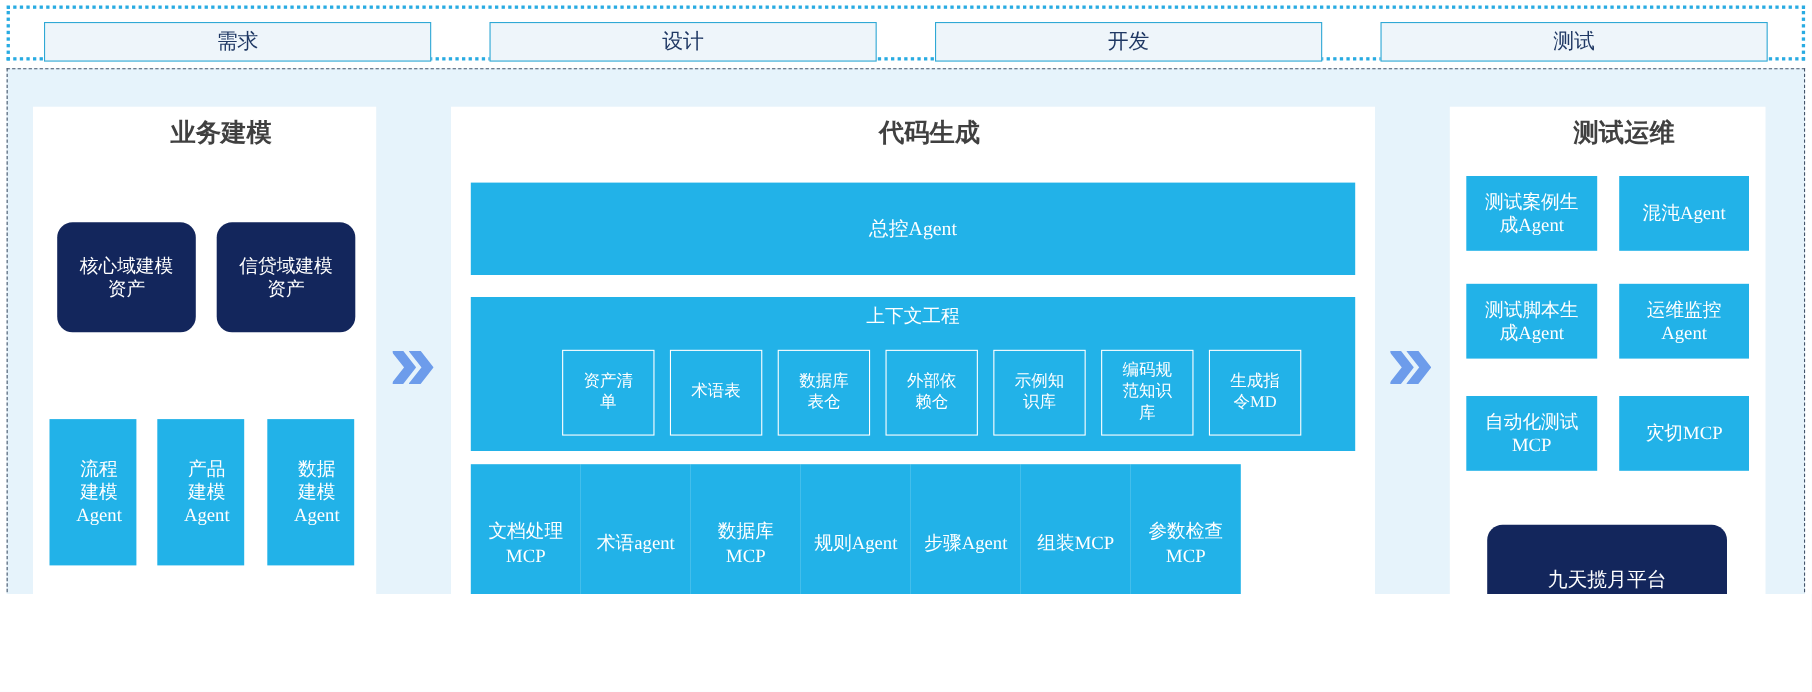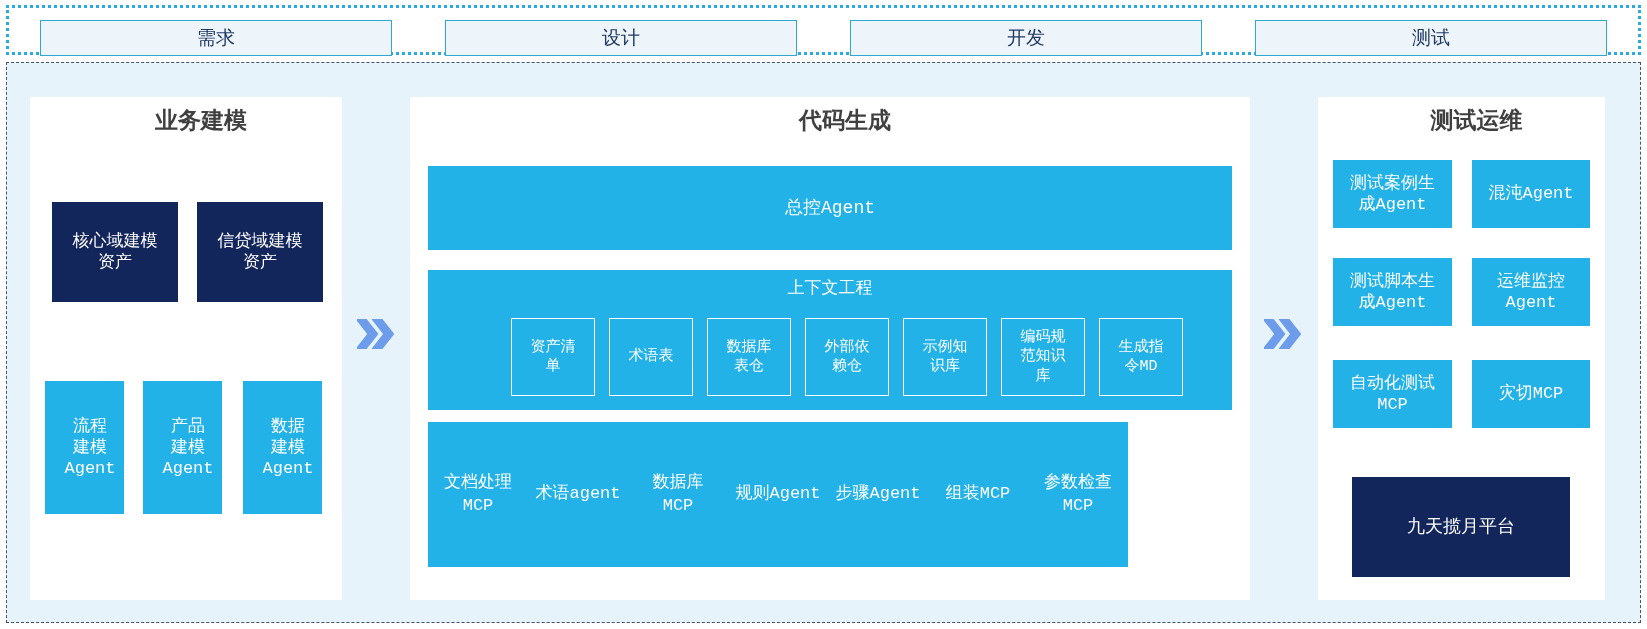--- a/index.html
+++ b/index.html
@@ -1,18 +1,18 @@
 <!DOCTYPE html>
 <html><head>
 <meta charset="utf-8">
 <style>
   html,body{margin:0;padding:0;background:#ffffff;}
   .canvas{
-    position:relative;width:1647px;height:629px;overflow:hidden;
-    font-family:Liberation Mono, monospace;
+    position:relative;width:1647px;height:540px;overflow:hidden;
+    font-family:Liberation Serif, serif;
   }
   
   .top-strip{
     position:absolute;left:6px;top:5px;width:1635px;height:50px;
     background:#ffffff;border:3px dotted #29abe2;box-sizing:border-box;
   }
   .phase{
     position:absolute;top:12px;width:352px;height:36px;box-sizing:border-box;
     background:#eef5fa;border:1.5px solid #2fa8d5;color:#1f3864;
     display:flex;align-items:center;justify-content:center;font-size:19px;
@@ -26,21 +26,21 @@
   .panel-title{
     position:absolute;top:8px;left:15px;width:100%;text-align:center;
     font-size:23px;font-weight:bold;color:#404040;
   }
   .box{
     position:absolute;display:flex;align-items:center;justify-content:center;
     text-align:center;color:#ffffff;white-space:pre-line;box-sizing:border-box;
     line-height:1.25;
   }
   .cyan{background:#22b2e8;}
-  .navy{background:#13265c;border-radius:0;}
+  .navy{background:#13265c;border-radius:14px;}
   
   .master-bar{left:18px;top:69px;width:804px;height:84px;font-size:18px;}
   .ctx{
     position:absolute;left:18px;top:173px;width:804px;height:140px;
     background:#22b2e8;
   }
   .ctx-title{
     position:absolute;top:6px;left:0;width:100%;text-align:center;
     color:#ffffff;font-size:17px;
   }

